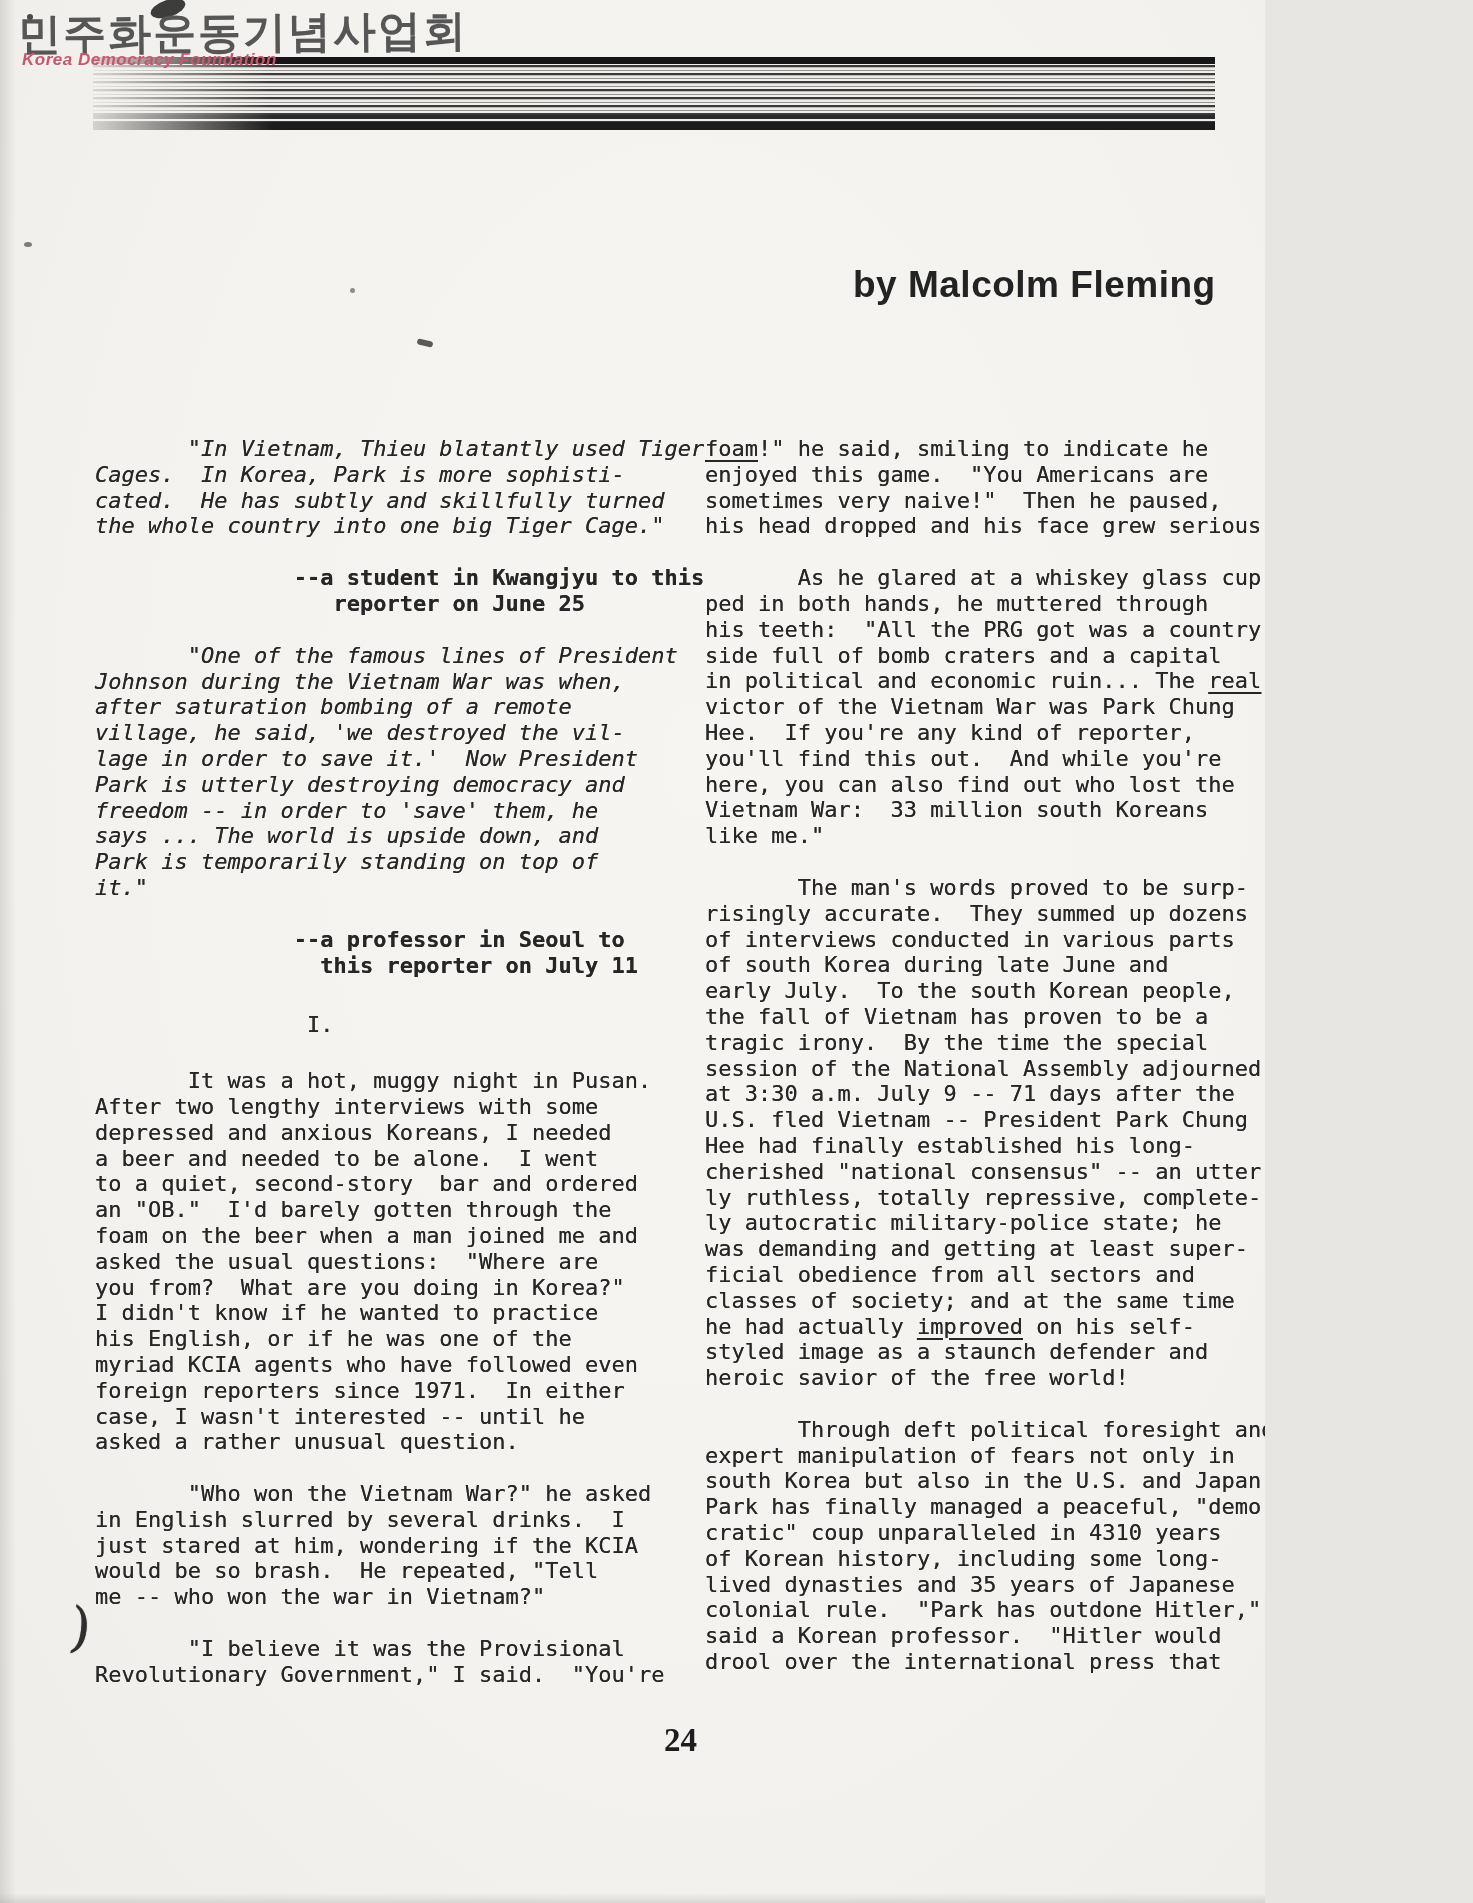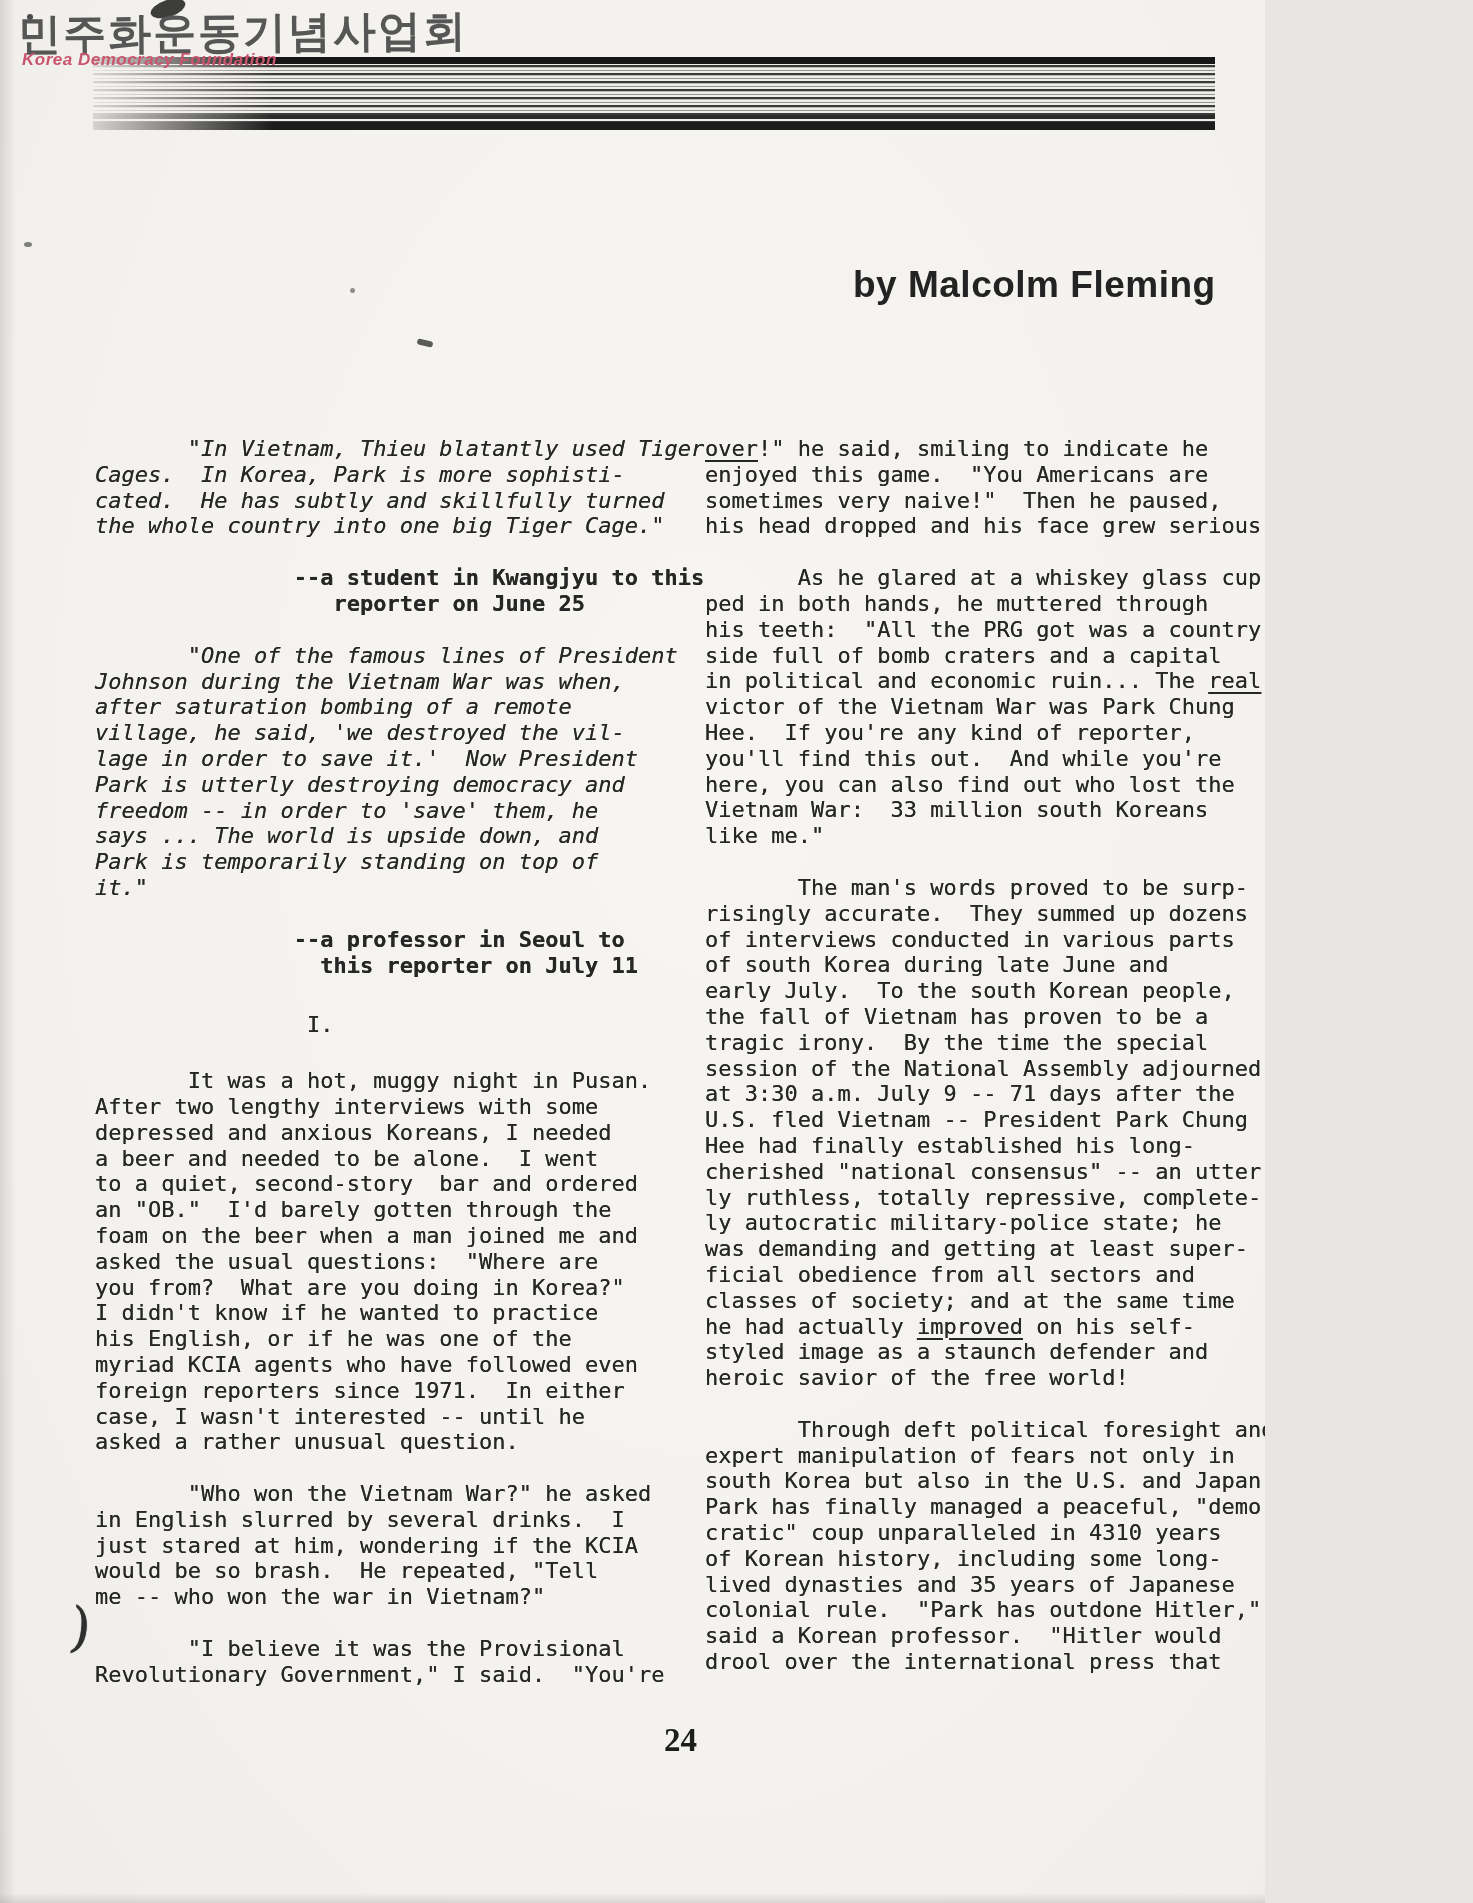--- a/index.html
+++ b/index.html
@@ -185,21 +185,21 @@
     <div class="mono blk">       "Who won the Vietnam War?" he asked
 in English slurred by several drinks.  I
 just stared at him, wondering if the KCIA
 would be so brash.  He repeated, "Tell
 me -- who won the war in Vietnam?"</div>
     <div class="mono blk">       "I believe it was the Provisional
 Revolutionary Government," I said.  "You're</div>
   </div>
 
   <div class="col col-right">
-    <div class="mono blk"><u>over</u>!" he said, smiling to indicate he
+    <div class="mono blk"><u>foam</u>!" he said, smiling to indicate he
 enjoyed this game.  "You Americans are
 sometimes very naive!"  Then he paused,
 his head dropped and his face grew serious.</div>
     <div class="mono blk">       As he glared at a whiskey glass cup-
 ped in both hands, he muttered through
 his teeth:  "All the PRG got was a country-
 side full of bomb craters and a capital
 in political and economic ruin... The <u>real</u>
 victor of the Vietnam War was Park Chung
 Hee.  If you're any kind of reporter,

